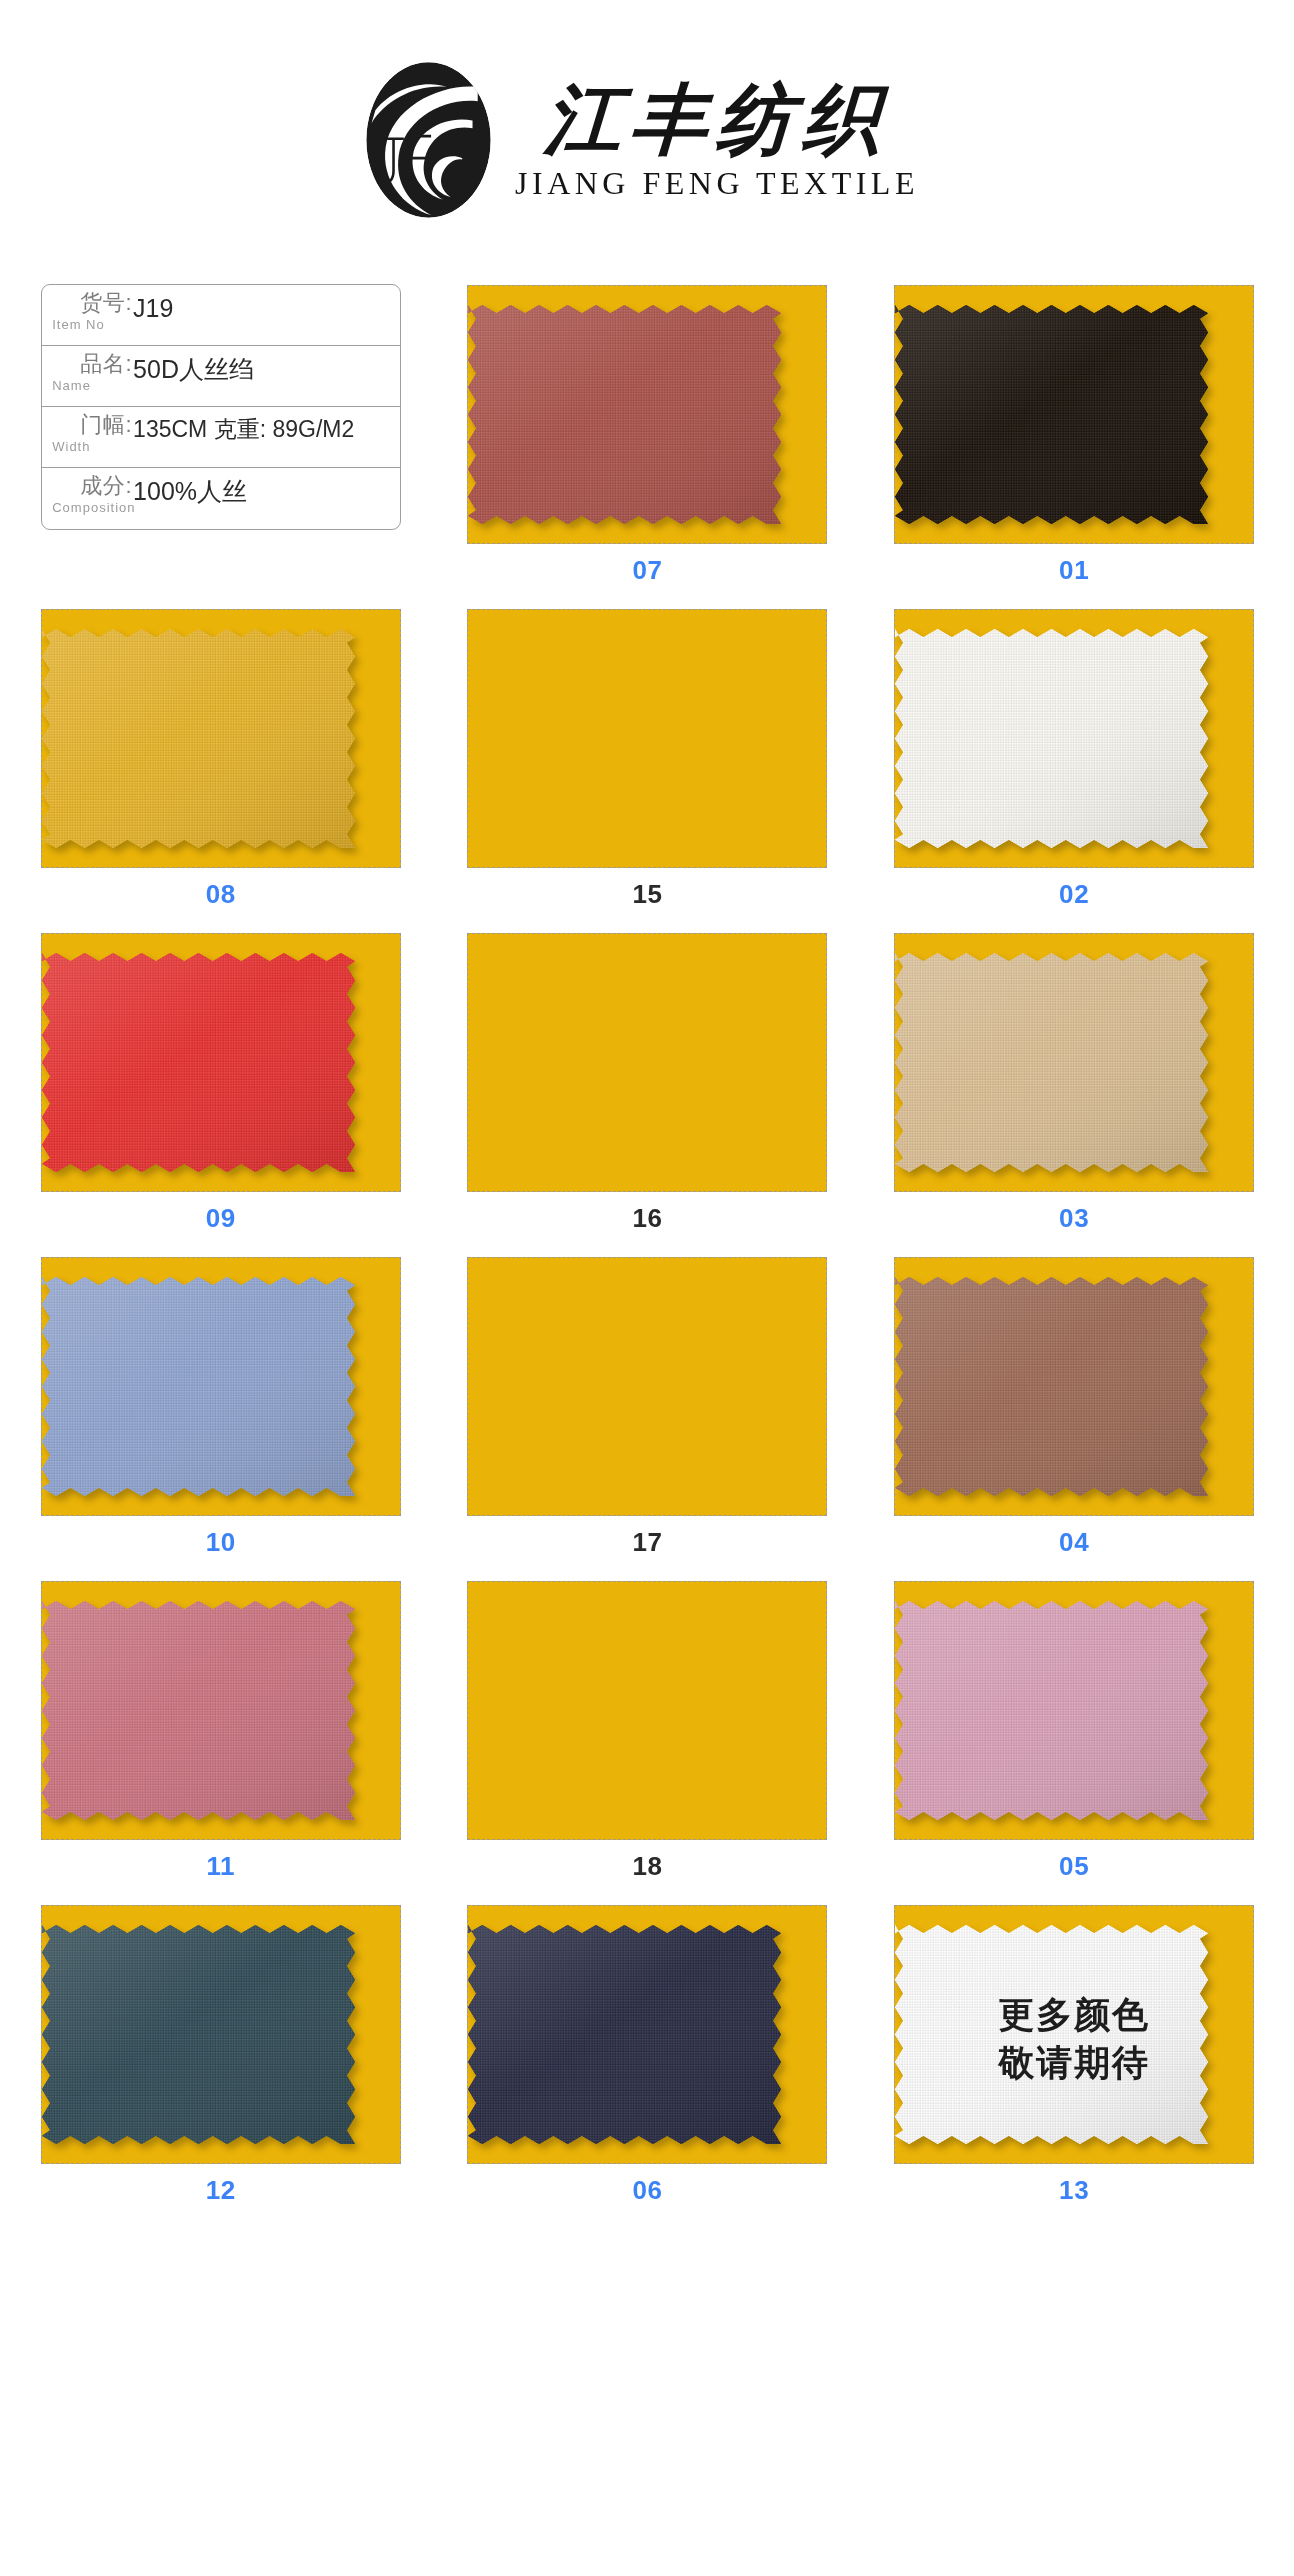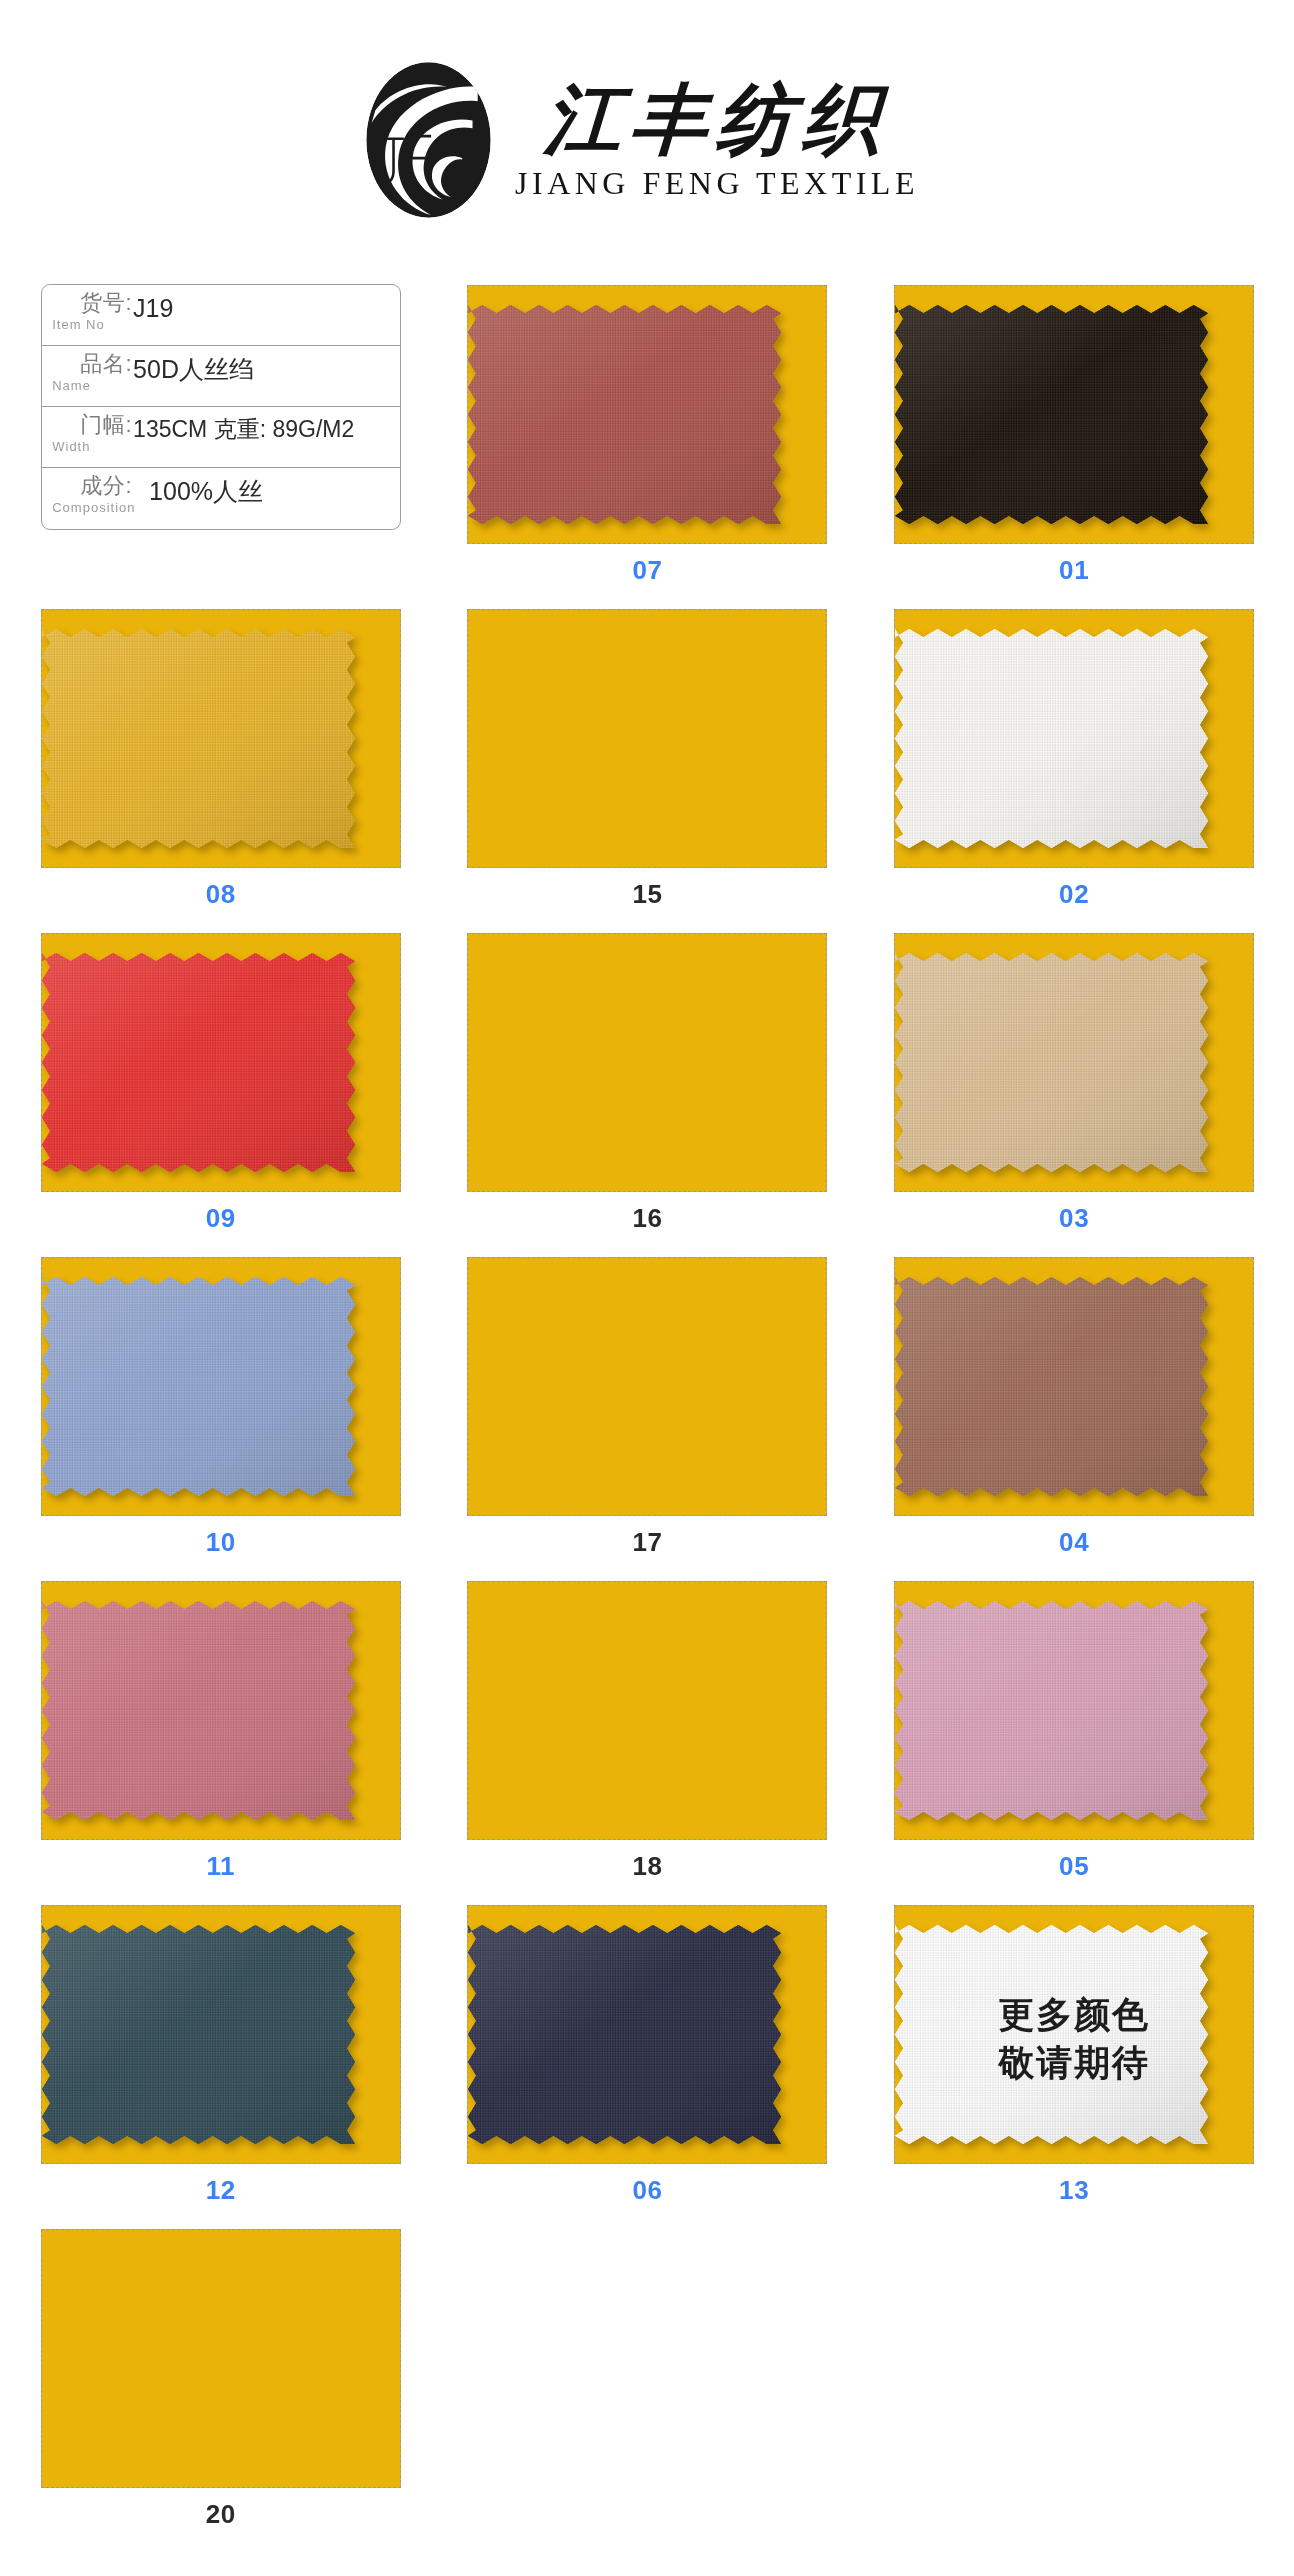--- a/index.html
+++ b/index.html
@@ -150,21 +150,21 @@
     background:#ffffff;
     overflow:hidden;
   }
   .info-row {
     display:flex;
     align-items:flex-start;
     padding:5.2px 9px 3.9px 10.4px;
     border-bottom:1.9px solid #9e9e9e;
     min-height:61px;
   }
-  .info-row:last-child { border-bottom:none;gap:16px; }
+  .info-row:last-child { border-bottom:none; }
   .info-key {
     flex:0 0 auto;
     width:77px;
     display:flex;
     flex-direction:column;
     align-items:flex-start;
   }
   .key-cn {
     font-size:22px;
     color:#7d7d7d;
@@ -654,20 +654,16 @@
       <rect width="482" height="338" fill="url(#wv18)"></rect>
       <rect width="482" height="338" fill="url(#sh18)"></rect>
     </g>
   </svg>
           </div>
         <div class="more-text">更多颜色
 敬请期待</div>
       </div>
       <div class="swatch-label">13</div>
     </div>
-      <div class="cell">
-      <div class="swatch-box empty"></div>
-      <div class="swatch-label blank">20</div>
-    </div>
     </div>
 
 </div>
 
 
 </body></html>

